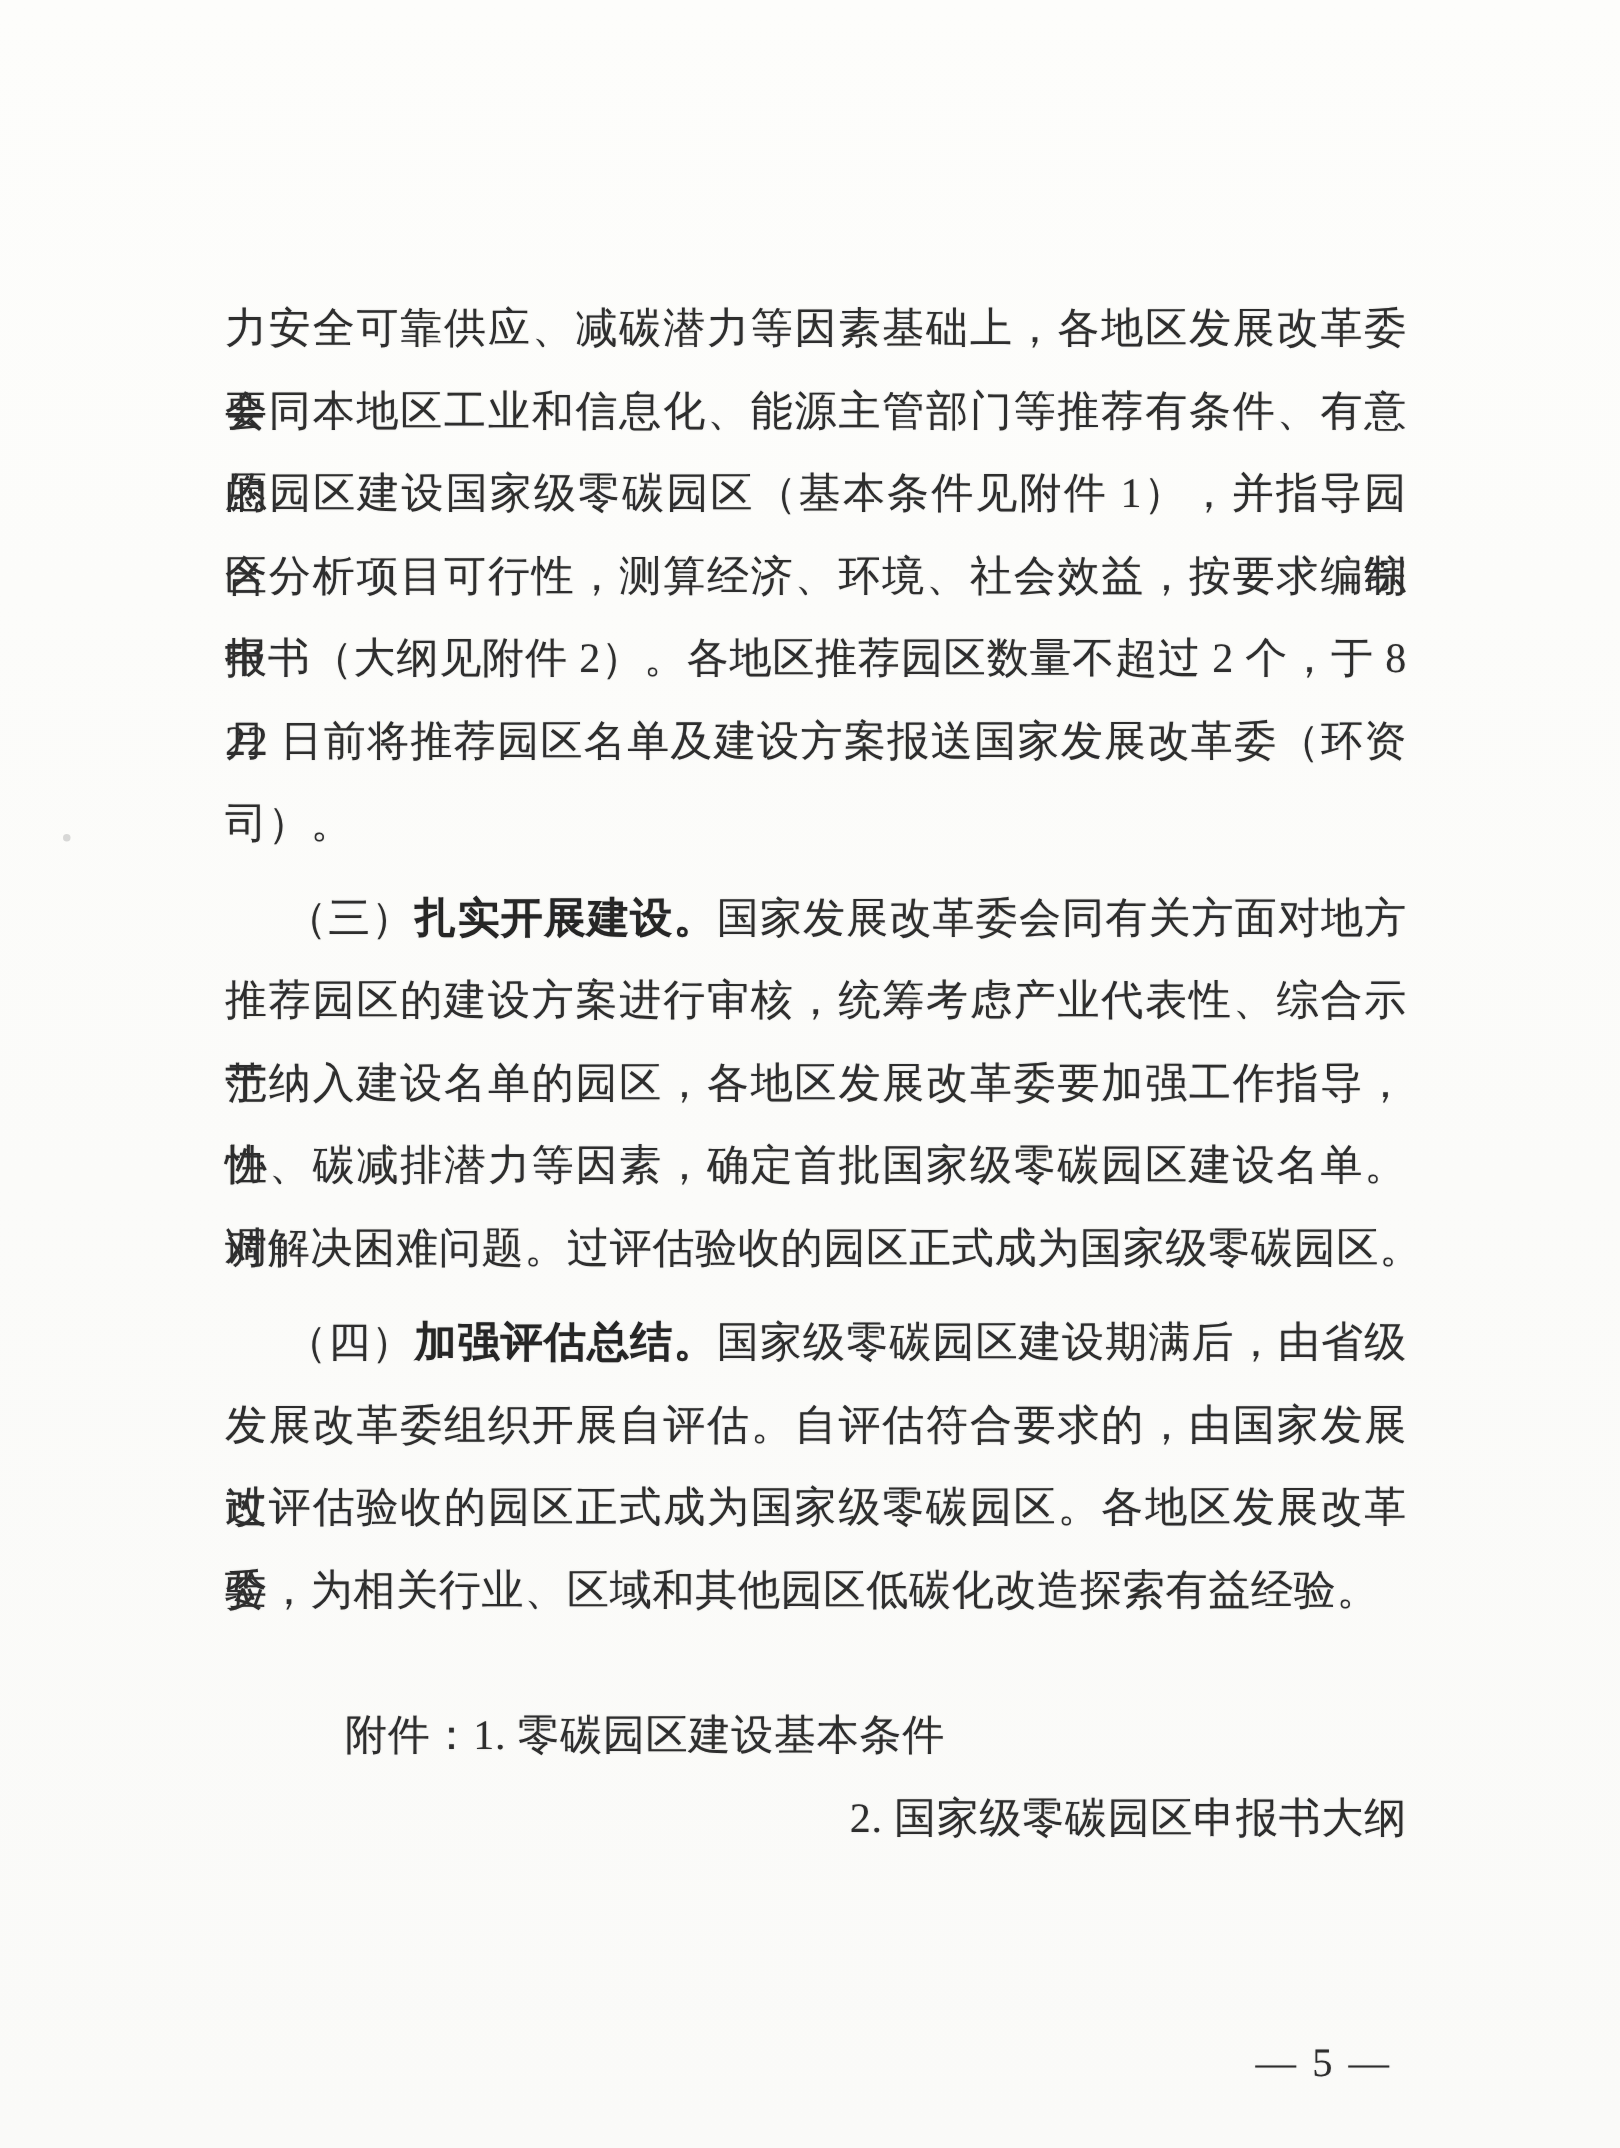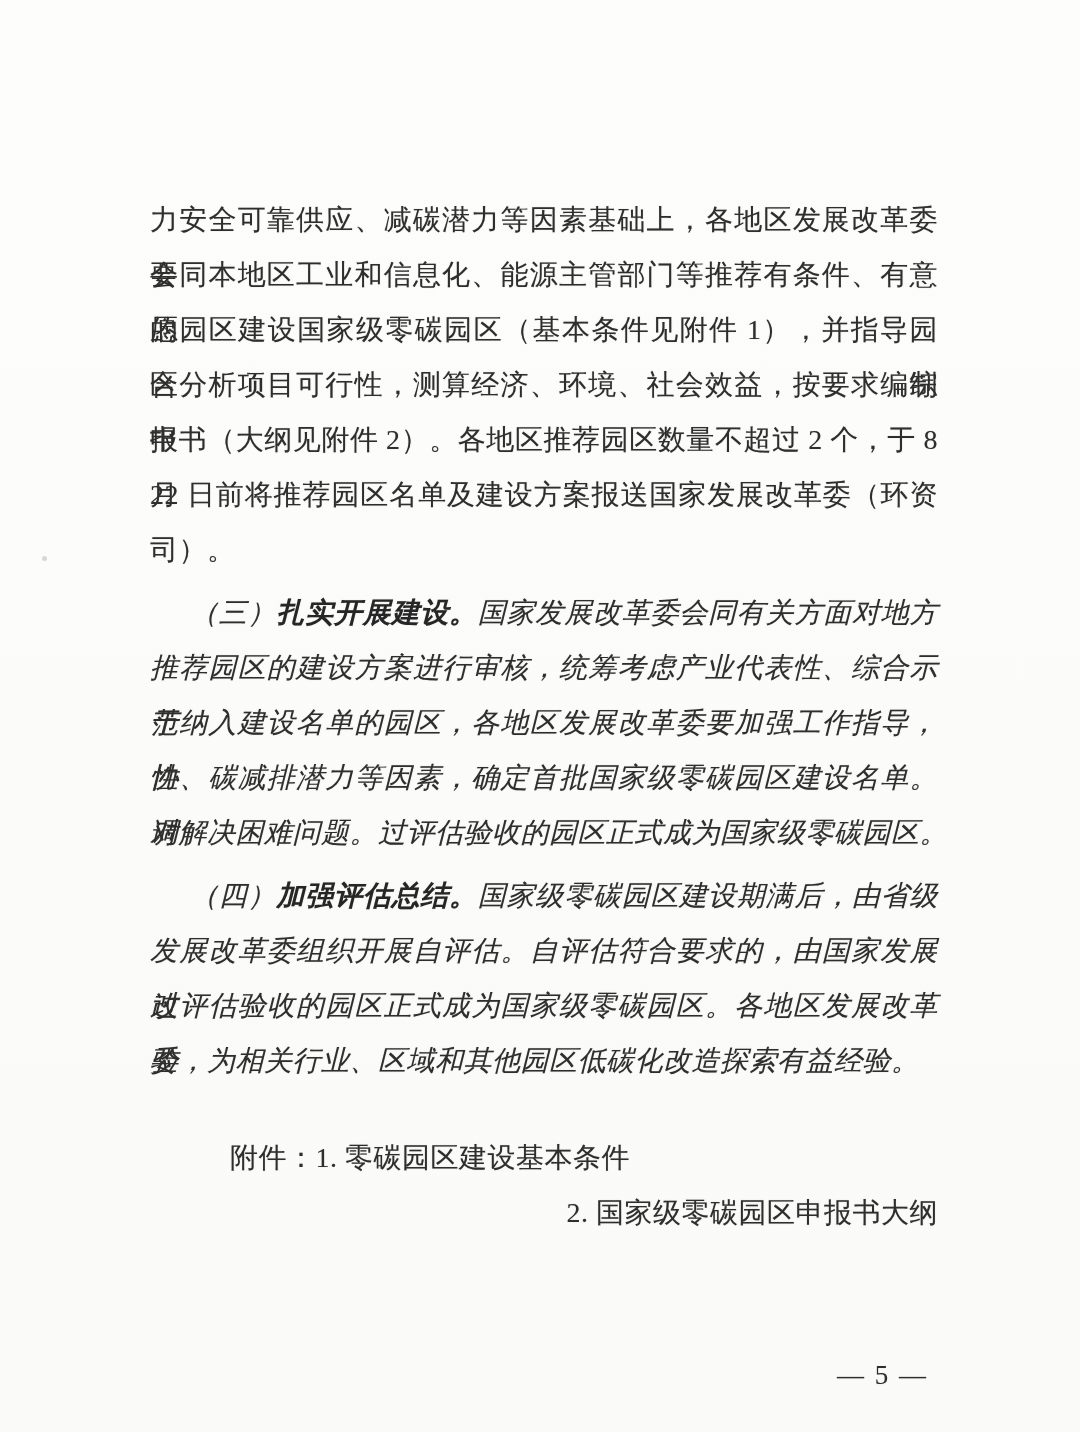--- a/index.html
+++ b/index.html
@@ -30,21 +30,21 @@
     line-height: 55px;
     white-space: nowrap;
   }
   .line.just {
     white-space: normal;
     text-align: justify;
     text-align-last: justify;
     text-justify: inter-character;
   }
   .para { margin-top: 0; }
-  .para + .para { margin-top: 8px; font-style: italic; }
+  .para + .para { margin-top: 8px; }
   .first-line { text-indent: 40px; }
   .sec-heading { font-weight: bold; color: #262626; }
   .attachments { margin-top: 42px; }
   .att-line {
     height: 55px;
     line-height: 55px;
     margin-left: 80px;
     white-space: nowrap;
   }
   .att-line.att-second { margin-left: 118px; text-align: right; }

